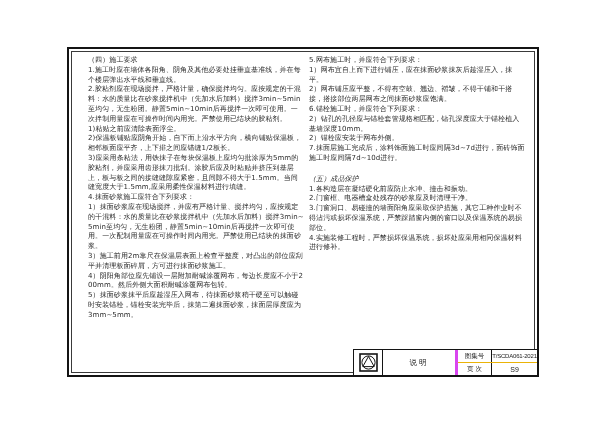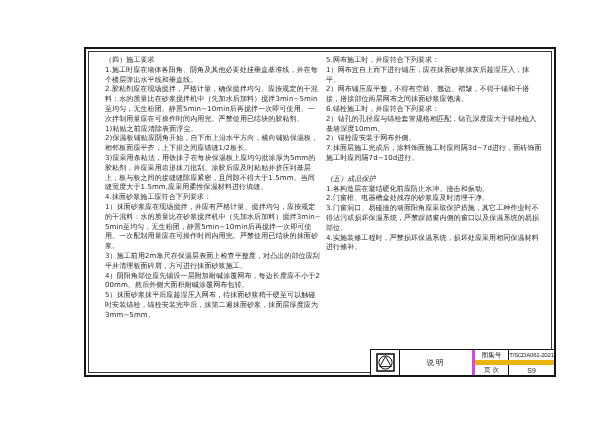--- a/index.html
+++ b/index.html
@@ -2,21 +2,21 @@
 <html><head>
 <meta charset="utf-8">
 <style>
   html,body{margin:0;padding:0;background:#ffffff;}
   .page{
     position:relative;width:600px;height:424px;background:#ffffff;overflow:hidden;
     font-family:"DejaVu Sans","Liberation Sans",sans-serif;color:#2b2b2b;
   }
   .sheet-frame{
     position:absolute;left:67px;top:47px;width:472px;height:330px;
-    border:2px solid #141414;box-sizing:border-box;background:#ffffff;margin-left:17px;
+    border:2px solid #141414;box-sizing:border-box;background:#ffffff;
   }
   .sheet-frame-inner{
     position:absolute;left:2px;top:2px;right:2px;bottom:2px;
     border:1px solid #3a3a3a;pointer-events:none;
   }
   .text-col{
     position:absolute;top:7px;width:216px;
     font-size:7px;line-height:9.8px;letter-spacing:0.1px;
     text-align:left;word-break:break-all;
   }
@@ -34,21 +34,21 @@
     width:29px;box-sizing:border-box;border-right:1px solid #141414;
     display:flex;align-items:center;justify-content:center;
   }
   .tb-title-cell{
     width:75px;box-sizing:border-box;border-right:3px solid #d946ef;
     display:flex;align-items:center;justify-content:center;
     font-size:7.5px;letter-spacing:2px;color:#222;
   }
   .tb-right{flex:1;display:flex;flex-direction:column;}
   .tb-row{flex:1;display:flex;box-sizing:border-box;}
-  .tb-row.tb-row-top{border-bottom:5px solid #eab308;}
+  .tb-row.tb-row-top{border-bottom:1px solid #eab308;}
   .tb-label{
     width:34px;box-sizing:border-box;border-right:1px solid #141414;
     display:flex;align-items:center;justify-content:center;
     font-size:6.5px;color:#222;white-space:nowrap;
   }
   .tb-value{
     flex:1;display:flex;align-items:center;justify-content:center;
     font-size:6px;color:#222;white-space:nowrap;
     font-family:"Liberation Sans","DejaVu Sans",sans-serif;letter-spacing:-0.2px;
   }

